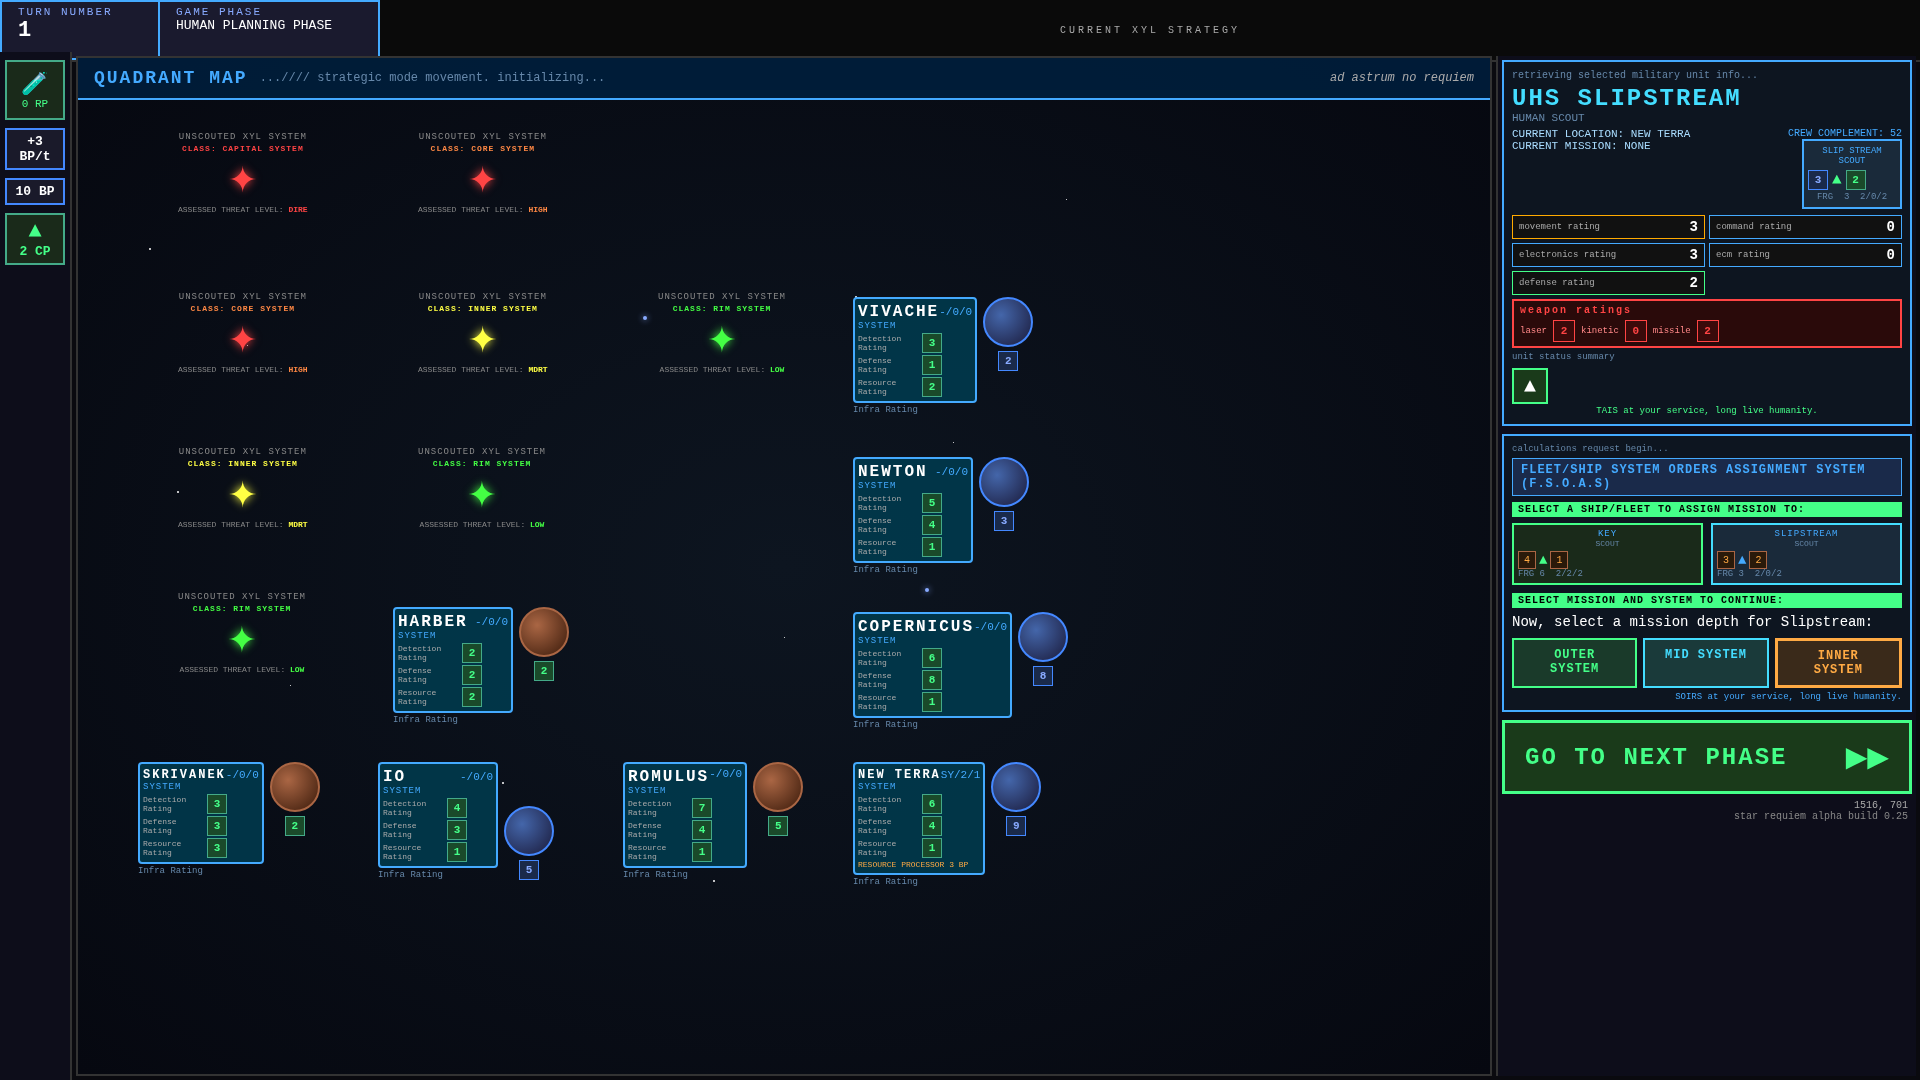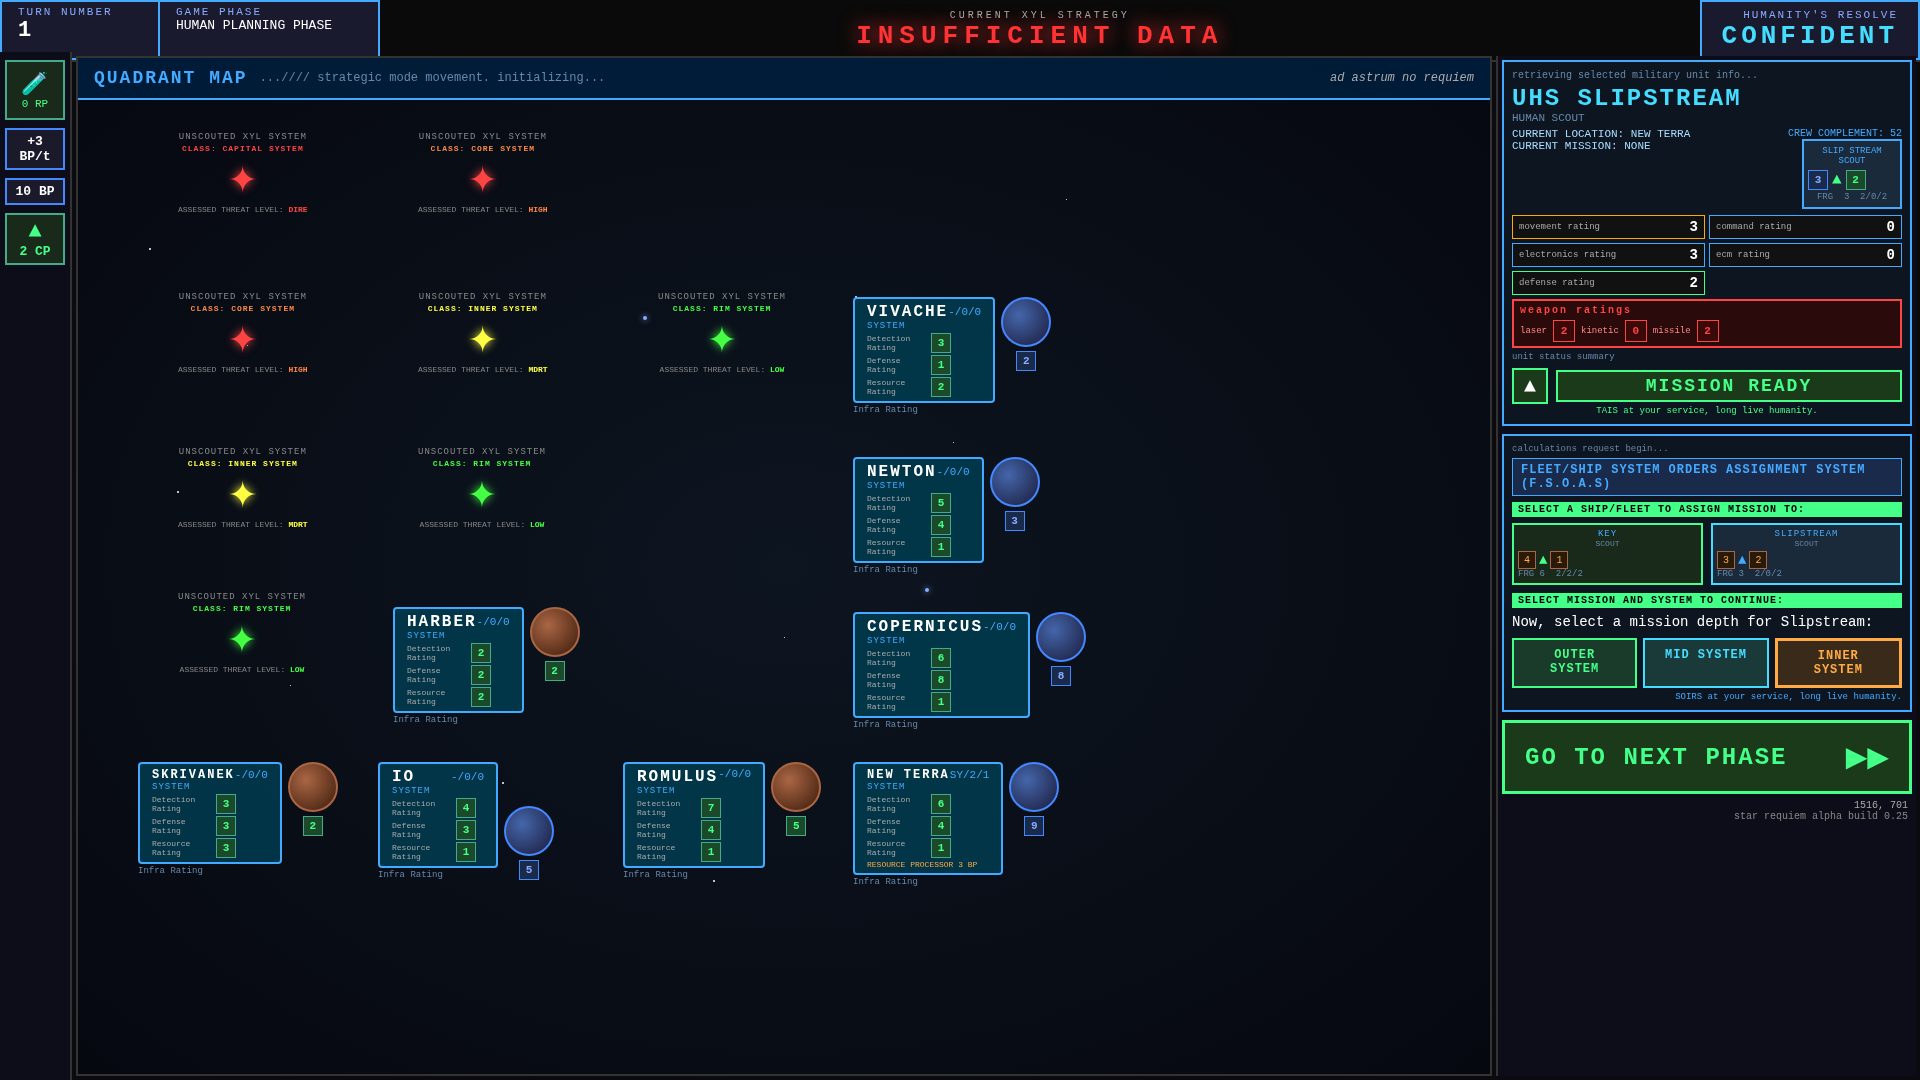--- a/index.html
+++ b/index.html
@@ -196,21 +196,21 @@
     .threat-low { color: #4f4; font-weight: bold; }
 
     
     .known-sys {
       position: absolute;
     }
     .known-sys-box {
       background: rgba(0,60,80,0.85);
       border: 2px solid #4af;
       border-radius: 4px;
-      padding: 4px 12px;
+      padding: 4px 3px;
       min-width: 120px;
     }
     .known-sys-name {
       font-size: 16px;
       font-weight: bold;
       color: #fff;
       letter-spacing: 2px;
     }
     .known-sys-type {
       font-size: 9px;
@@ -518,25 +518,20 @@
   <div class="top-turn">
     <div class="label">TURN NUMBER</div>
     <div class="value">1</div>
   </div>
   <div class="top-phase">
     <div class="label">GAME PHASE</div>
     <div class="value">HUMAN PLANNING PHASE</div>
   </div>
   <div class="top-center">
     <div class="strat-label">CURRENT XYL STRATEGY</div>
-    <div class="strat-value">INSUFFICIENT DATA</div>
-  </div>
-  <div class="top-resolve">
-    <div class="label">HUMANITY'S RESOLVE</div>
-    <div class="value">CONFIDENT</div>
   </div>
 </div>
 
 <div class="left-sidebar">
   <div class="rp-panel">
     <div class="icon">🧪</div>
     <div class="rp-val">0 RP</div>
   </div>
   <div class="bp-panel">
     <div class="bp-val">+3 BP/t</div>
@@ -956,21 +951,20 @@
           <span class="weapon-type">kinetic</span>
           <div class="weapon-val">0</div>
           <span class="weapon-type">missile</span>
           <div class="weapon-val">2</div>
         </div>
       </div>
 
       <div style="font-size:9px;color:#68a;margin-top:4px;">unit status summary</div>
       <div class="status-row">
         <div class="status-icon">▲</div>
-        <div class="mission-ready">MISSION READY</div>
       </div>
       <div class="tais-note">TAIS at your service, long live humanity.</div>
     </div>
 
     <div class="fsoas-panel">
       <div style="font-size:9px;color:#68a;margin-bottom:4px;">calculations request begin...</div>
       <div class="fsoas-title">FLEET/SHIP SYSTEM ORDERS ASSIGNMENT SYSTEM (F.S.O.A.S)</div>
 
       <div class="fsoas-select-label">SELECT A SHIP/FLEET TO ASSIGN MISSION TO:</div>
 

